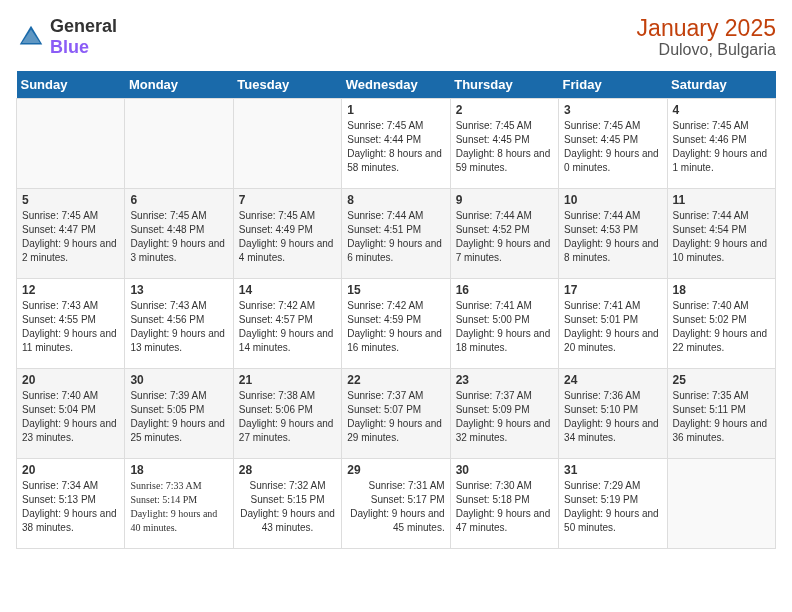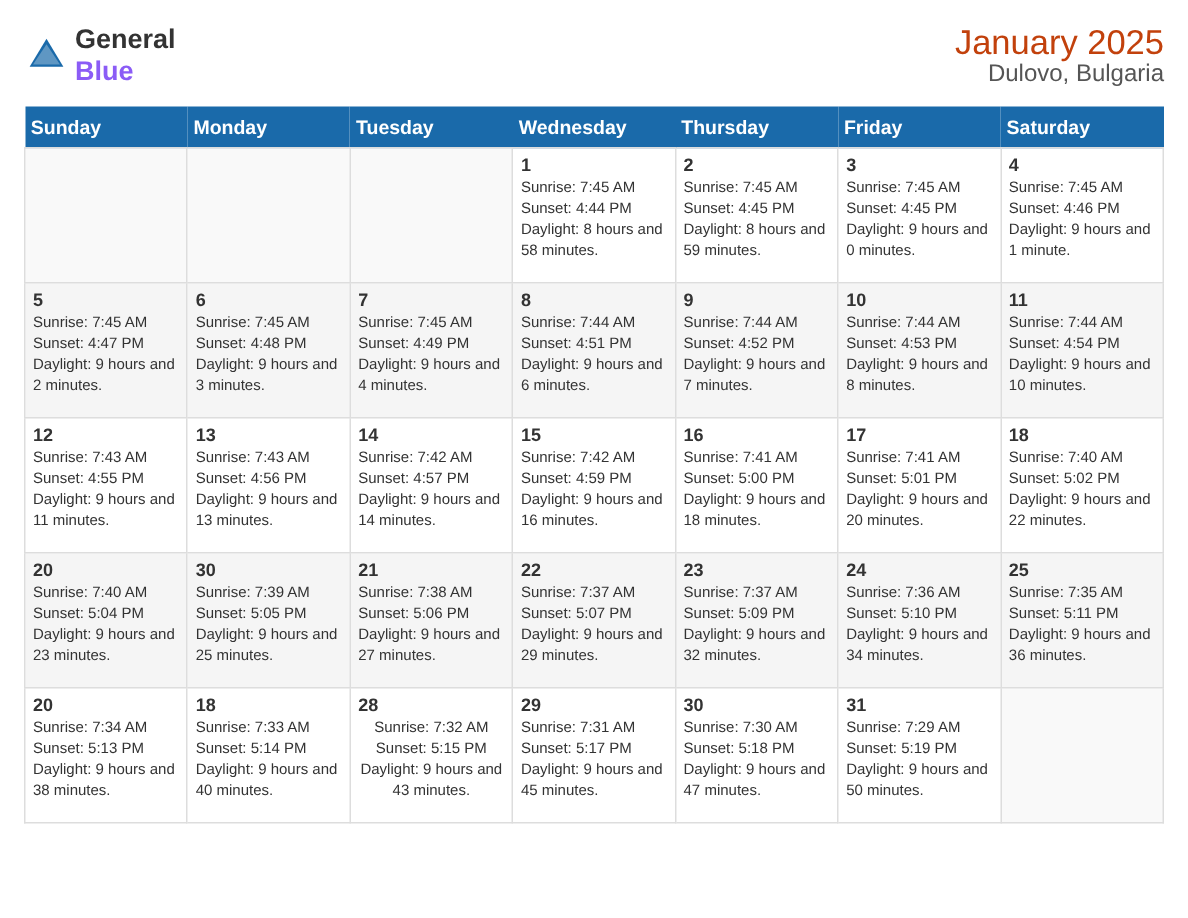--- a/index.html
+++ b/index.html
@@ -286,33 +286,33 @@
       </tr>
       <tr>
         <td>
           <div class="day-number">20</div>
           <div class="day-info" style="white-space: pre-line;">Sunrise: 7:34 AM
 Sunset: 5:13 PM
 Daylight: 9 hours and 38 minutes.</div>
         </td>
         <td>
           <div class="day-number">18</div>
-          <div class="day-info" style="white-space: pre-line;">Sunrise: 7:33 AM
+          <div class="day-info" style="white-space: pre-line; font-family: Liberation Serif, serif;">Sunrise: 7:33 AM
 Sunset: 5:14 PM
 Daylight: 9 hours and 40 minutes.</div>
         </td>
         <td>
           <div class="day-number">28</div>
           <div class="day-info" style="white-space: pre-line; text-align: center;">Sunrise: 7:32 AM
 Sunset: 5:15 PM
 Daylight: 9 hours and 43 minutes.</div>
         </td>
         <td>
           <div class="day-number">29</div>
-          <div class="day-info" style="white-space: pre-line;">Sunrise: 7:31 AM
+          <div class="day-info" style="white-space: pre-line; text-align: right;">Sunrise: 7:31 AM
 Sunset: 5:17 PM
 Daylight: 9 hours and 45 minutes.</div>
         </td>
         <td>
           <div class="day-number">30</div>
           <div class="day-info" style="white-space: pre-line;">Sunrise: 7:30 AM
 Sunset: 5:18 PM
 Daylight: 9 hours and 47 minutes.</div>
         </td>
         <td>

